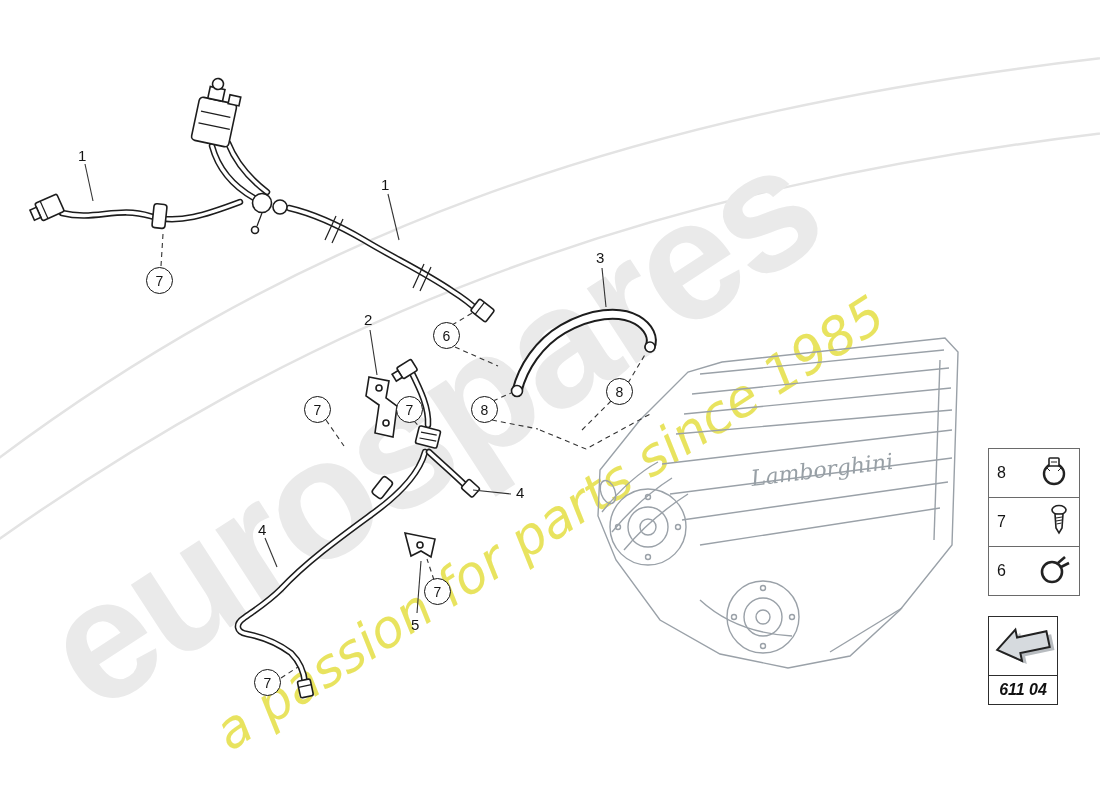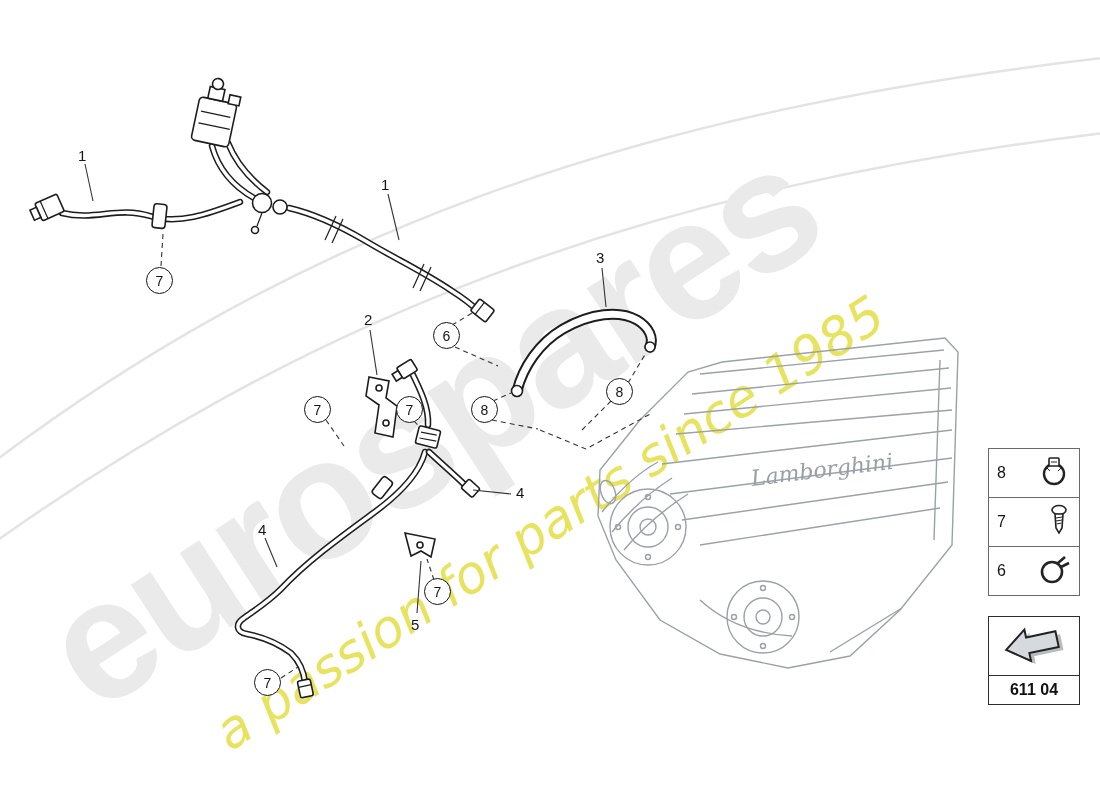--- a/index.html
+++ b/index.html
@@ -22,22 +22,22 @@
       background:#fff;display:flex;align-items:center;justify-content:center;
       font-size:14px;color:#151515;z-index:5;box-sizing:border-box;}
   
   .legend{position:absolute;left:988px;top:448px;width:92px;border:1.5px solid #6a6a6a;
           background:#fff;z-index:6;box-sizing:border-box;}
   .lrow{display:flex;align-items:center;justify-content:space-between;height:48px;
         padding:0 8px;border-bottom:1.5px solid #6a6a6a;}
   .lrow:last-child{border-bottom:none;}
   .lnum{font-size:16px;color:#151515;}
   
-  .partbox{position:absolute;left:988px;top:616px;width:92px;border:1.5px solid #2d2d2d;
-           background:#fff;z-index:6;text-align:center;box-sizing:border-box;}
+  .partbox{position:absolute;left:988px;top:616px;width:70px;border:1.5px solid #2d2d2d;
+           background:#fff;z-index:6;text-align:center;box-sizing:border-box;font-style:italic;}
   .parrow{padding:7px 0 3px;}
   .pcode{border-top:1.5px solid #2d2d2d;font-size:16px;font-weight:bold;color:#111;padding:5px 0;}
   .wm-brand{font-family:"Liberation Sans",sans-serif;font-weight:bold;letter-spacing:-4px;}
   .wm-tag{font-family:"DejaVu Sans",sans-serif;font-style:italic;}
 </style>
 </head>
 <body>
 
 <div class="canvas">
 

